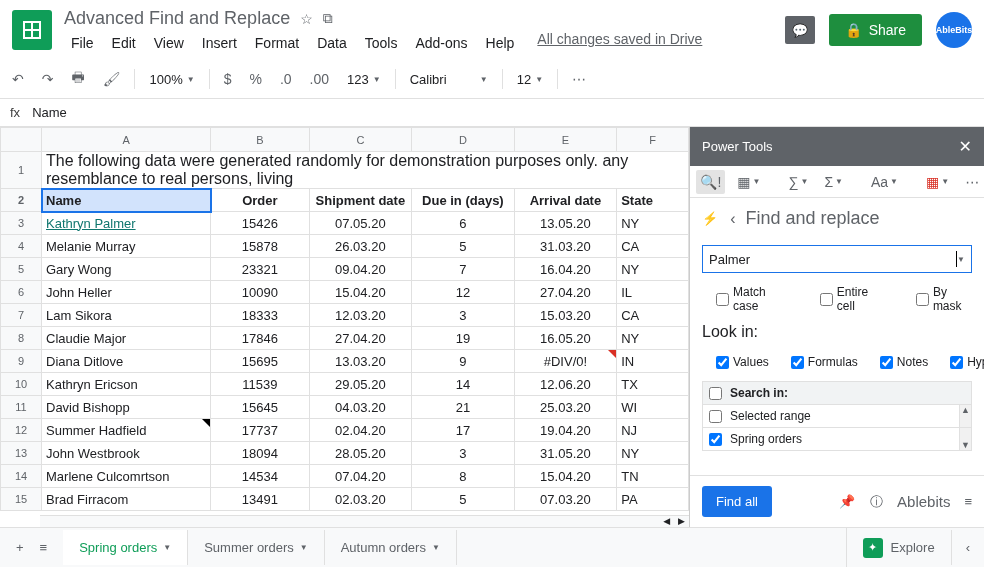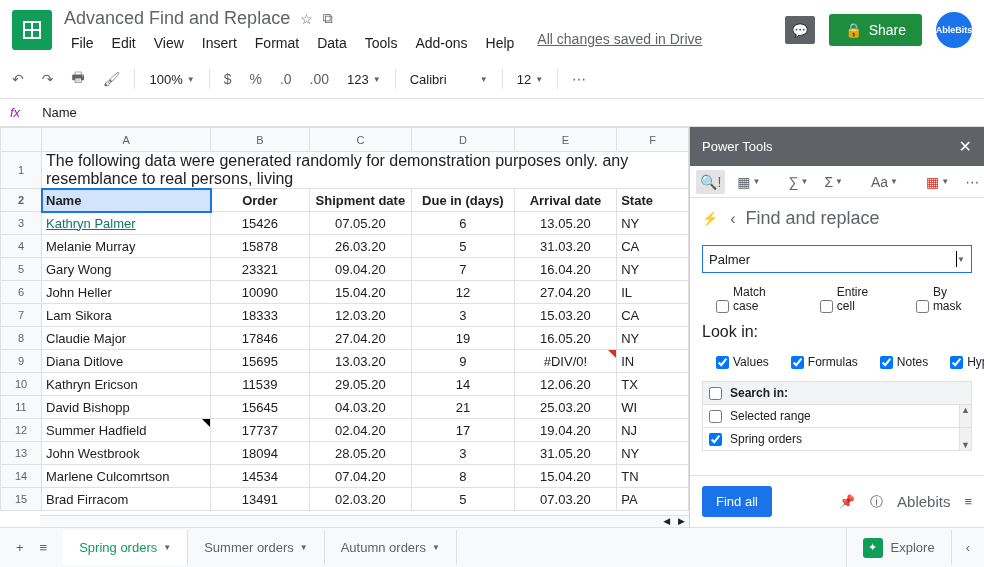--- a/index.html
+++ b/index.html
@@ -23,21 +23,21 @@
     
     
     .toolbar { display: flex; align-items: center; border-bottom: 1px solid #e0e0e0; height: 39px; padding: 0 6px; gap: 6px; }
     .tb-btn { padding: 4px 6px; cursor: pointer; color: #5f6368; font-size: 14px; }
     .tb-sep { width: 1px; height: 20px; background: #e0e0e0; margin: 0 2px; }
     .tb-dropdown { display: flex; align-items: center; gap: 4px; padding: 4px 6px; cursor: pointer; }
     .drop-arrow { font-size: 8px; color: #5f6368; }
     
     
     .formula-bar { display: flex; align-items: center; height: 28px; border-bottom: 1px solid #e0e0e0; padding: 0 6px; font-size: 13px; }
-    .fx-label { font-style: italic; color: #a21caf; margin-right: 22px; margin-left: 4px; }
+    .fx-label { color: #404040; margin-right: 12px; margin-left: 4px; }
     
     
     .main { display: flex; height: 400px; }
     .spreadsheet { flex: 1; overflow: hidden; position: relative; }
     .sidebar { width: 295px; border-left: 1px solid #ccc; display: flex; flex-direction: column; }
     
     
     table { border-collapse: collapse; width: 100%; }
     .col-headers td { background: #f8f9fa; border: 1px solid #e0e0e0; text-align: center; font-size: 11px; color: #5f6368; height: 24px; }
     .col-headers td:first-child { width: 40px; }
@@ -61,21 +61,21 @@
     .sb-tool.active { background: #e3e3e3; border-radius: 2px; }
     .sb-title-row { display: flex; align-items: center; padding: 10px 12px; gap: 10px; }
     .sb-title { font-size: 18px; color: #5f6368; }
     .sb-back { font-size: 16px; color: #5f6368; cursor: pointer; }
     .lightning { margin-right: 2px; }
     .sb-body { padding: 6px 12px; flex: 1; }
     .search-input-wrap { border: 1px solid #1a73e8; display: flex; align-items: center; height: 28px; padding: 8px 6px; margin-bottom: 12px; }
     .search-input { border: none; outline: none; flex: 1; font-size: 13px; }
     .cursor-bar { border-right: 1px solid #000; height: 16px; display: inline-block; }
     .check-row { display: flex; gap: 20px; margin: 8px 0; font-size: 12px; }
-    .check-item { display: flex; align-items: flex-end; gap: 4px; padding-left: 14px; }
+    .check-item { display: flex; align-items: center; gap: 4px; padding-left: 14px; }
     .check-item input { cursor: pointer; }
     .lookin-label { font-size: 16px; margin: 10px 0 14px; }
     .lookin-grid { display: grid; grid-template-columns: 1fr 1fr 1fr 1fr 1fr; gap: 6px 8px; font-size: 12px; margin-bottom: 12px; }
     .search-list { border: 1px solid #e0e0e0; }
     .search-list-hdr { display: flex; align-items: center; background: #f1f3f4; padding: 4px 6px; font-size: 12px; font-weight: bold; gap: 8px; }
     .search-list-item { display: flex; align-items: center; padding: 4px 6px; font-size: 12px; gap: 8px; border-top: 1px solid #e0e0e0; position: relative; }
     .list-scroll { position: absolute; right: 0; top: 0; bottom: 0; width: 12px; background: #f1f1f1; border-left: 1px solid #e0e0e0; }
     .list-scroll .chev { font-size: 9px; color: #5f6368; text-align: center; }
     .sb-footer { display: flex; align-items: center; justify-content: space-between; padding: 10px 12px; border-top: 1px solid #e0e0e0; }
     .find-btn { background: #1a73e8; color: #fff; border: none; padding: 8px 14px; border-radius: 3px; font-size: 13px; font-weight: 500; cursor: pointer; }

